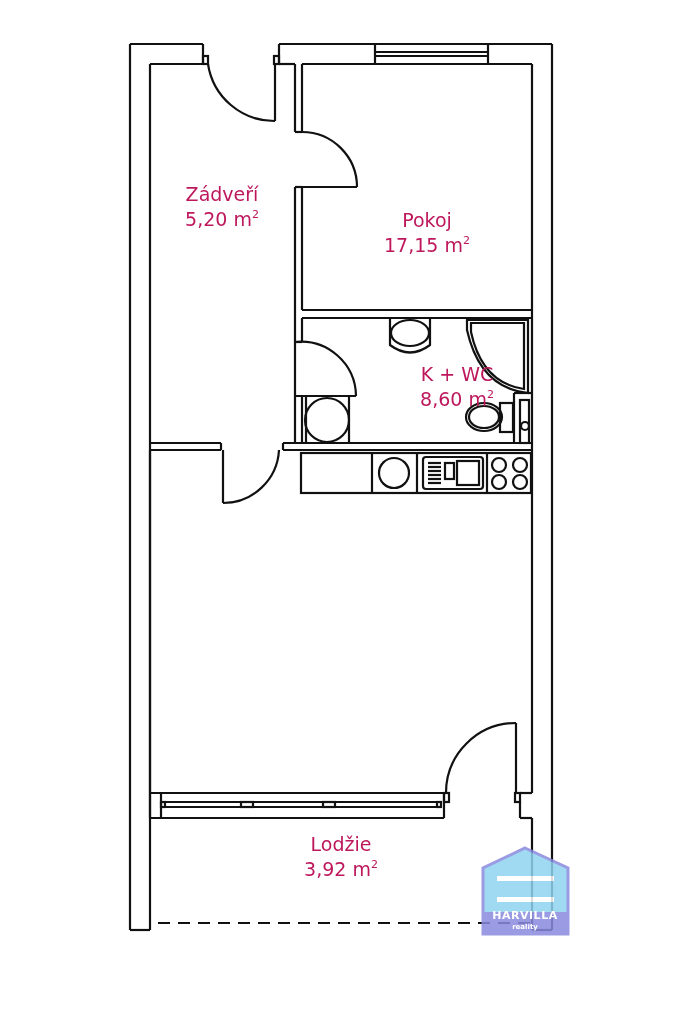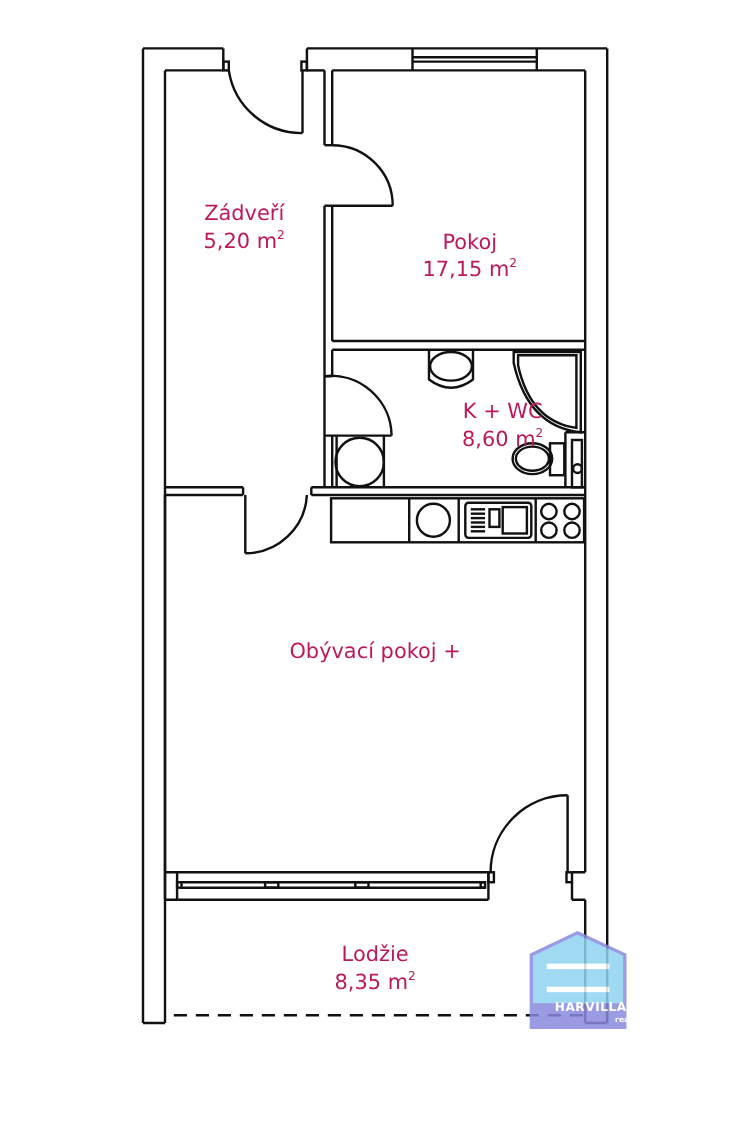--- a/index.html
+++ b/index.html
@@ -1,23 +1,23 @@
 <!DOCTYPE html>
 <html><head>
   <meta charset="utf-8">
   <style>
     html, body { margin: 0; padding: 0; background: #ffffff; }
     body { width: 683px; height: 1024px; position: relative; overflow: hidden; font-family: "DejaVu Sans", sans-serif; }
     #plan { position: absolute; left: 0; top: 0; }
     .room-label { position: absolute; text-align: center; color: #be185d; font-family: "DejaVu Sans", sans-serif; font-size: 19px; line-height: 25px; white-space: nowrap; transform: translateX(-50%); }
     .room-label sup { font-size: 11px; vertical-align: 8px; line-height: 0; }
     .logo { position: absolute; left: 481px; top: 843px; width: 88px; height: 92px; }
-    .logo-text { position: absolute; left: 0; width: 88px; text-align: center; font-family: "DejaVu Sans", sans-serif; font-weight: bold; color: #ffffff; margin-left: 12px; }
+    .logo-text { position: absolute; left: 0; width: 88px; text-align: center; font-family: "DejaVu Sans", sans-serif; font-weight: bold; color: #ffffff; }
     .logo-main { top: 66px; font-size: 11px; letter-spacing: 0.5px; }
-    .logo-sub { top: 80px; font-size: 7px; padding-left: 35px; }
+    .logo-sub { top: 80px; font-size: 7px; }
   </style>
 </head>
 <body>
 
 <svg id="plan" width="683" height="1024" viewBox="0 0 683 1024" xmlns="http://www.w3.org/2000/svg">
   <g fill="none" stroke="#111" stroke-width="2.2">
 
     <g>
       <line x1="130" y1="44" x2="130" y2="930"></line>
       <line x1="150" y1="64" x2="150" y2="818"></line>
@@ -190,24 +190,23 @@
   <div>Pokoj</div>
   <div><span>17,15 m</span><sup>2</sup></div>
 </div>
 
 <div class="room-label" style="left:417px; top:362px;margin-left:40px;">
   <div>K + WC</div>
   <div><span>8,60 m</span><sup>2</sup></div>
 </div>
 
 <div class="room-label" style="left:341px; top:580px;">
-  <div>Obývací pokoj +</div>
-</div>
-
-<div class="room-label" style="left:341px; top:856px;">
+</div>
+
+<div class="room-label" style="left:341px; top:832px;">
   <div>Lodžie</div>
-  <div><span>8,35 m</span><sup>2</sup></div>
+  <div><span>3,92 m</span><sup>2</sup></div>
 </div>
 
 <div class="logo">
   <div class="logo-text logo-main">HARVILLA</div>
   <div class="logo-text logo-sub">reality</div>
 </div>
 
 </body></html>

